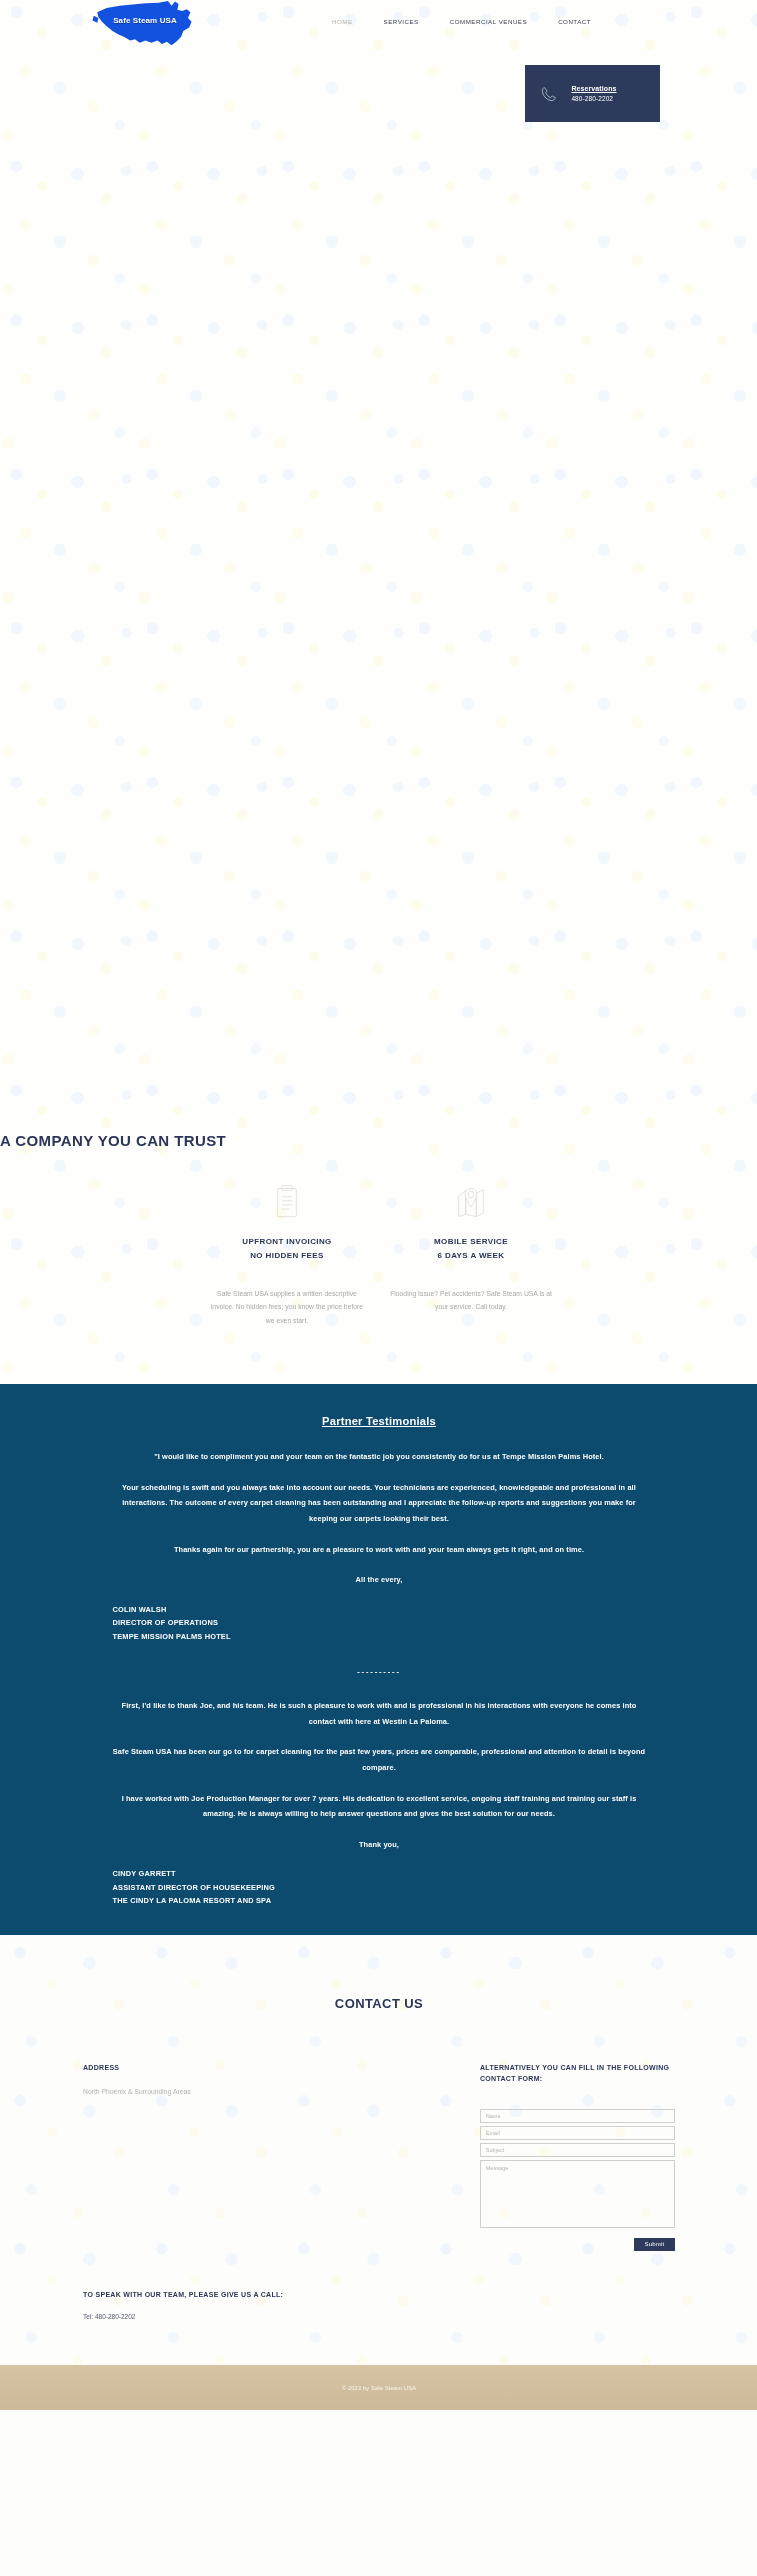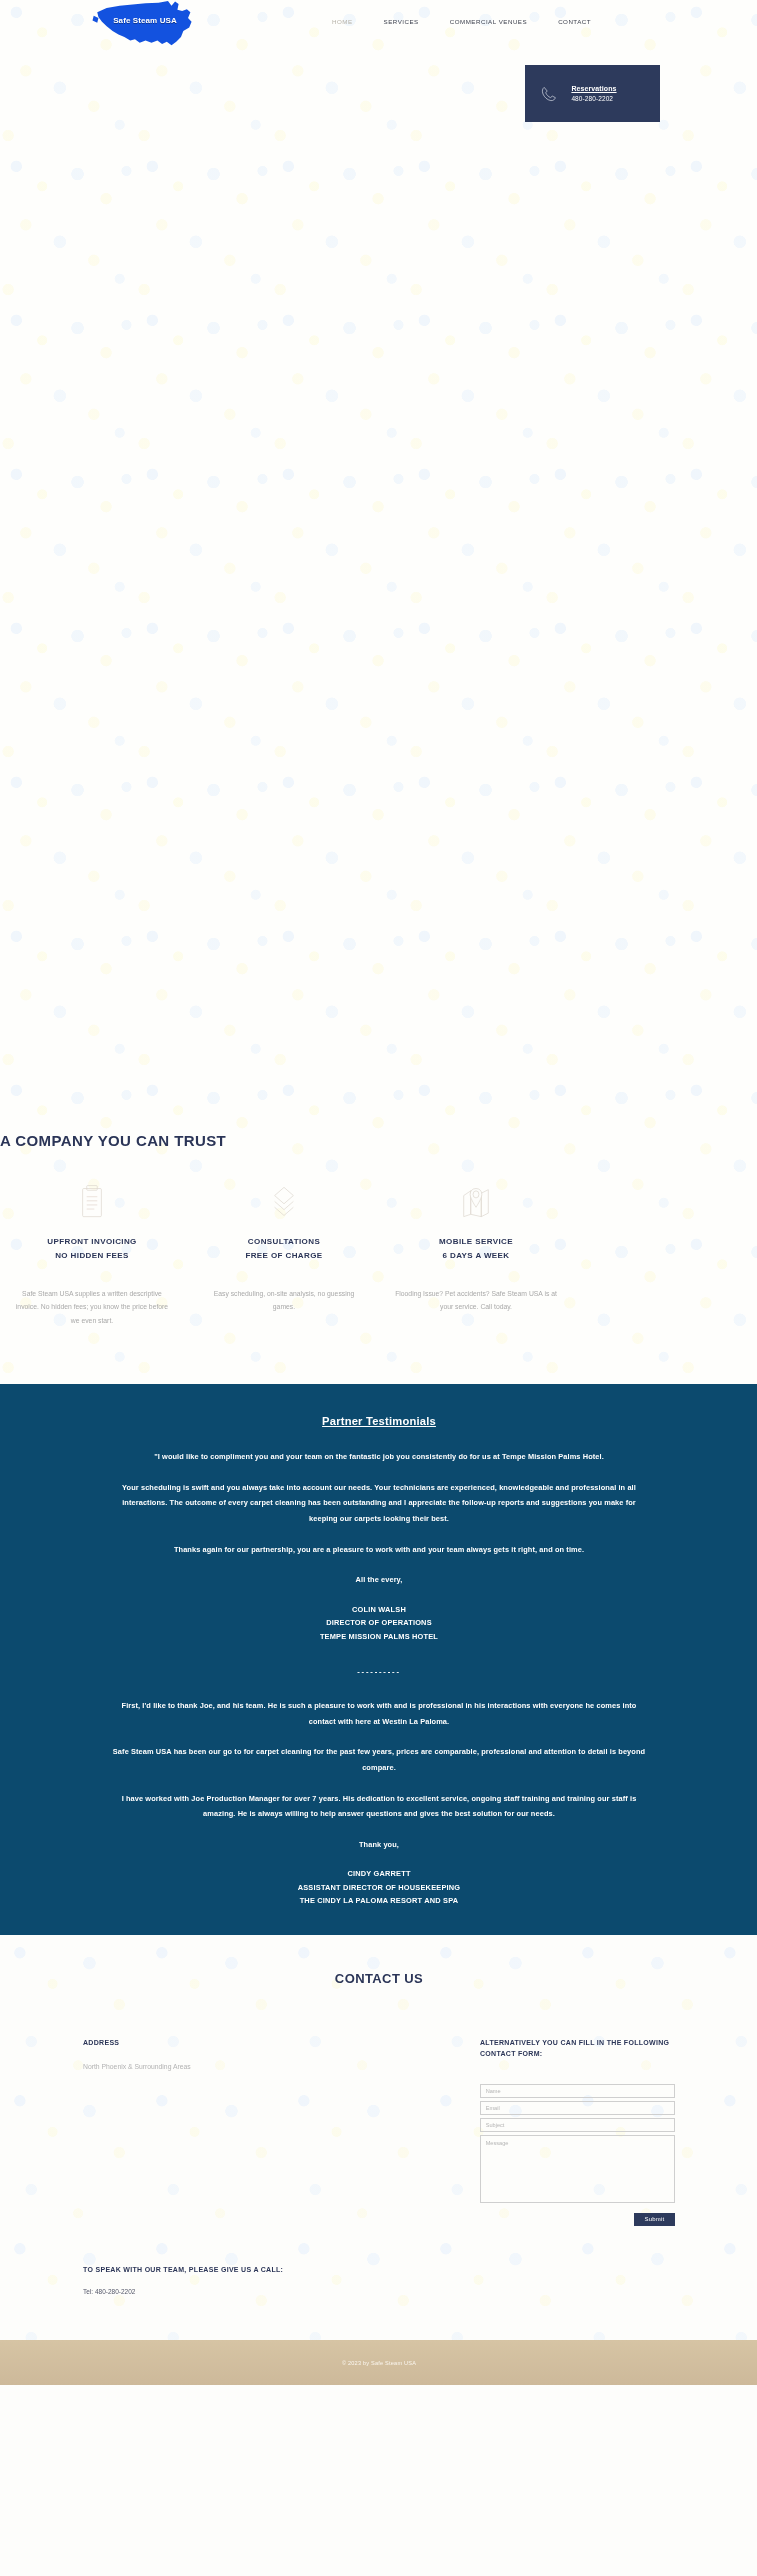--- a/index.html
+++ b/index.html
@@ -128,22 +128,23 @@
     padding-top: 0;
   }
   .trust-title {
     font-size: 15px;
     font-weight: bold;
     letter-spacing: 0.4px;
     color: #2b3557;
   }
   .features {
     display: flex;
+    justify-content: center;
     margin-top: 32px;
-    gap: 8px;
+    gap: 0;
   }
   .feature {
     width: 184px;
     text-align: center;
     padding: 0 10.7px;
   }
   .feature-icon {
     height: 41px;
     display: flex;
     align-items: center;
@@ -187,21 +188,20 @@
     text-align: center;
     font-size: 7.4px;
     font-weight: bold;
     line-height: 2.08;
     letter-spacing: 0.1px;
   }
   .t-gap { height: 15.4px; }
   .t-sig {
     width: 533px;
     margin: 0 auto;
-    text-align: center;
     font-size: 7.4px;
     font-weight: bold;
     line-height: 1.78;
     letter-spacing: 0.2px;
   }
   .t-divider {
     text-align: center;
     letter-spacing: 1.8px;
     font-size: 7.7px;
     font-weight: bold;
@@ -214,21 +214,21 @@
     z-index: 3;
     background-color: #fdfdfb;
     background-image:
       radial-gradient(circle at 14% 12%, rgba(235,243,252,.7) 0 5.3px, transparent 6px),
       radial-gradient(circle at 37% 33%, rgba(253,252,232,.75) 0 4.7px, transparent 5.3px),
       radial-gradient(circle at 63% 19%, rgba(236,244,252,.65) 0 6px, transparent 6.5px),
       radial-gradient(circle at 84% 47%, rgba(253,251,231,.7) 0 5.3px, transparent 6px),
       radial-gradient(circle at 22% 72%, rgba(236,244,252,.6) 0 5.3px, transparent 6px),
       radial-gradient(circle at 55% 88%, rgba(253,251,231,.65) 0 4.7px, transparent 5.3px);
     background-size: 142px 148px;
-    padding-top: 36px;
+    padding-top: 61px;
     padding-bottom: 45px;
     border-radius: 13px;
   }
   .contact-title {
     text-align: center;
     font-size: 13px;
     font-weight: bold;
     letter-spacing: 0.4px;
     color: #2b3557;
     margin-bottom: 51px;
@@ -390,34 +390,20 @@
             <line x1="13" y1="41" x2="26" y2="41" stroke="#e2d6cd" stroke-width="1.2"></line>
           </svg>
         </div>
         <div class="feature-title">
           <div>UPFRONT INVOICING</div>
           <div>NO HIDDEN FEES</div>
         </div>
         <p class="feature-body">Safe Steam USA supplies a written descriptive invoice. No hidden fees; you know the price before we even start.</p>
       </div>
 
-      <div class="feature">
-        <div class="feature-icon">
-          <svg width="30" height="34" viewBox="0 0 50 58" aria-hidden="true">
-            <path d="M25 4 L41 18 L25 32 L9 18 Z" fill="none" stroke="#ddd7cf" stroke-width="1.2"></path>
-            <path d="M9 28 L25 42 L41 28" fill="none" stroke="#ddd7cf" stroke-width="1.2"></path>
-            <path d="M9 38 L25 52 L41 38" fill="none" stroke="#ddd7cf" stroke-width="1.2"></path>
-          </svg>
-        </div>
-        <div class="feature-title">
-          <div>CONSULTATIONS</div>
-          <div>FREE OF CHARGE</div>
-        </div>
-        <p class="feature-body">Easy scheduling, on-site analysis, no guessing games.</p>
-      </div>
 
       <div class="feature">
         <div class="feature-icon">
           <svg width="32" height="34" viewBox="0 0 54 58" aria-hidden="true">
             <path d="M6 18 L18 10 L18 50 L6 54 Z" fill="none" stroke="#ddd7cf" stroke-width="1.2"></path>
             <path d="M18 10 L36 14 L36 54 L18 50 Z" fill="none" stroke="#ddd7cf" stroke-width="1.2"></path>
             <path d="M36 14 L48 8 L48 48 L36 54 Z" fill="none" stroke="#ddd7cf" stroke-width="1.2"></path>
             <path d="M27 6 C21 6 17 10 17 16 C17 23 27 38 27 38 C27 38 37 23 37 16 C37 10 33 6 27 6 Z" fill="#fdfdfb" stroke="#ddd7cf" stroke-width="1.2"></path>
             <ellipse cx="27" cy="16" rx="5" ry="6" fill="none" stroke="#ddd7cf" stroke-width="1.2"></ellipse>
           </svg>

